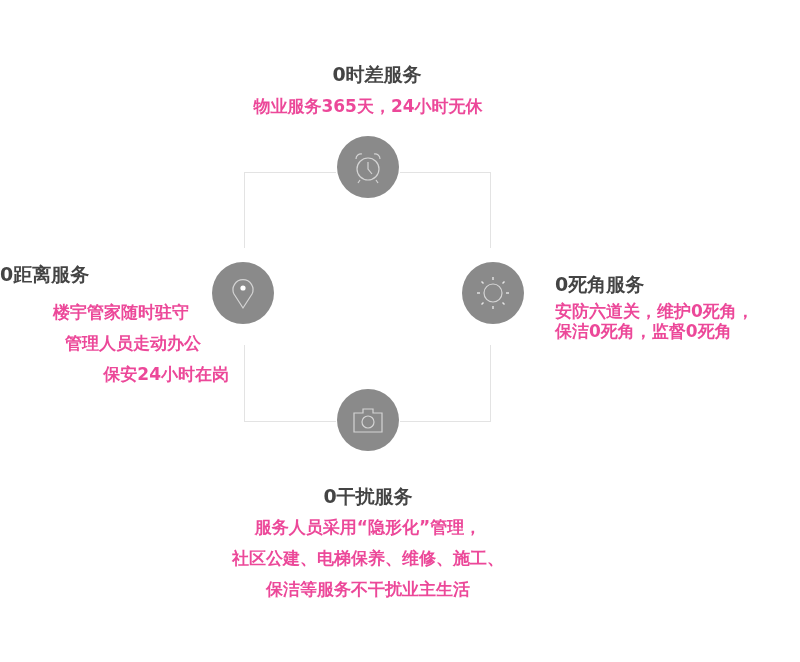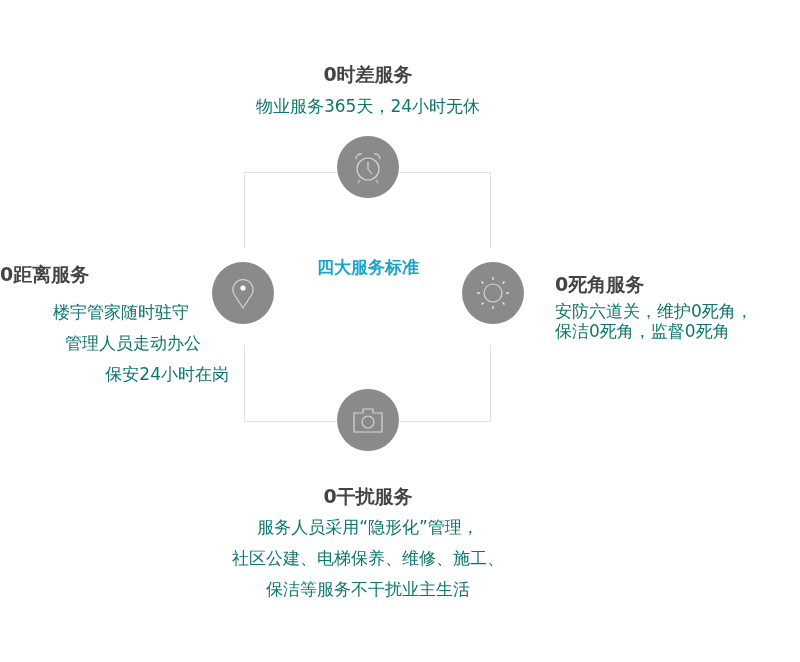--- a/index.html
+++ b/index.html
@@ -4,21 +4,21 @@
 <style>
   html, body { margin:0; padding:0; background:#ffffff; }
   body { width:800px; height:662px; position:relative; overflow:hidden;
          font-family:"DejaVu Sans","Liberation Sans",sans-serif; color:#555; }
   .abs { position:absolute;text-align:center; }
   .frame-line { position:absolute; background:#e3e3e3; }
   .circle { position:absolute; width:62px; height:62px; border-radius:50%;
             background:#8a8a8a; display:flex; align-items:center; justify-content:center; }
   .circle svg { display:block; }
   .title { font-weight:bold; font-size:19px; color:#444; white-space:nowrap; }
-  .desc { font-size:17px; color:#0f766e; line-height:31px; white-space:nowrap; }
+  .desc { font-size:17px; color:#ec4899; line-height:31px; white-space:nowrap;font-weight:bold; }
   .center-cn { font-weight:bold; font-size:17px; color:#1aa5c8; white-space:nowrap; }
   .center-en { font-family:"Liberation Sans",sans-serif; font-size:14px; color:#1aa5c8; line-height:16px; text-align:center; white-space:nowrap; }
 </style>
 </head>
 <body>
 
 <div>
 
   <div class="frame-line" style="left:244px; top:172px; width:92px; height:1px;"></div>
   <div class="frame-line" style="left:400px; top:172px; width:91px; height:1px;"></div>
@@ -26,21 +26,21 @@
   <div class="frame-line" style="left:244px; top:421px; width:92px; height:1px;"></div>
   <div class="frame-line" style="left:400px; top:421px; width:91px; height:1px;"></div>
 
   <div class="frame-line" style="left:244px; top:172px; width:1px; height:76px;"></div>
   <div class="frame-line" style="left:244px; top:345px; width:1px; height:77px;"></div>
 
   <div class="frame-line" style="left:490px; top:172px; width:1px; height:76px;"></div>
   <div class="frame-line" style="left:490px; top:345px; width:1px; height:77px;"></div>
 </div>
 
-<div class="abs title" style="left:0; width:736px; top:62px; text-align:center;">0时差服务</div>
+<div class="abs title" style="left:0; width:736px; top:62px; text-align:center;padding-left:9px;">0时差服务</div>
 <div class="abs desc" style="left:0; width:736px; top:91px; text-align:center;">物业服务365天，24小时无休</div>
 <div class="circle" style="left:337px; top:136px;">
   <svg width="36" height="36" viewBox="0 0 36 36" fill="none" stroke="#d4d4d4" stroke-width="1.2">
     <circle cx="18" cy="20" r="11"></circle>
     <path d="M18 13 L18 20 L22 25"></path>
     <path d="M6 10 A5 5 0 0 1 12 5"></path>
     <path d="M30 10 A5 5 0 0 0 24 5"></path>
     <path d="M10 31 L8 34"></path>
     <path d="M26 31 L28 34"></path>
   </svg>
@@ -68,21 +68,20 @@
     <path d="M29.5 29.5 L31.5 31.5"></path>
     <path d="M31.5 8.5 L29.5 10.5"></path>
     <path d="M8.5 31.5 L10.5 29.5"></path>
   </svg>
 </div>
 <div class="abs title" style="left:555px; top:272px;">0死角服务</div>
 <div class="abs desc" style="left:555px; top:296px;">安防六道关，维护0死角，</div>
 <div class="abs desc" style="left:555px; top:316px;">保洁0死角，监督0死角</div>
 
 <div class="abs" style="left:270px; top:256px; width:196px; text-align:center;">
-  <div class="center-cn">四大服务标准</div>
 </div>
 
 <div class="circle" style="left:337px; top:389px;">
   <svg width="34" height="30" viewBox="0 0 34 30" fill="none" stroke="#d4d4d4" stroke-width="1.2">
     <path d="M3 8 L12 8 L12 4 L22 4 L22 8 L31 8 L31 27 L3 27 Z"></path>
     <circle cx="17" cy="17" r="6"></circle>
   </svg>
 </div>
 <div class="abs title" style="left:0; width:736px; top:484px; text-align:center;">0干扰服务</div>
 <div class="abs desc" style="left:0; width:736px; top:512px; text-align:center;">服务人员采用“隐形化”管理，</div>

